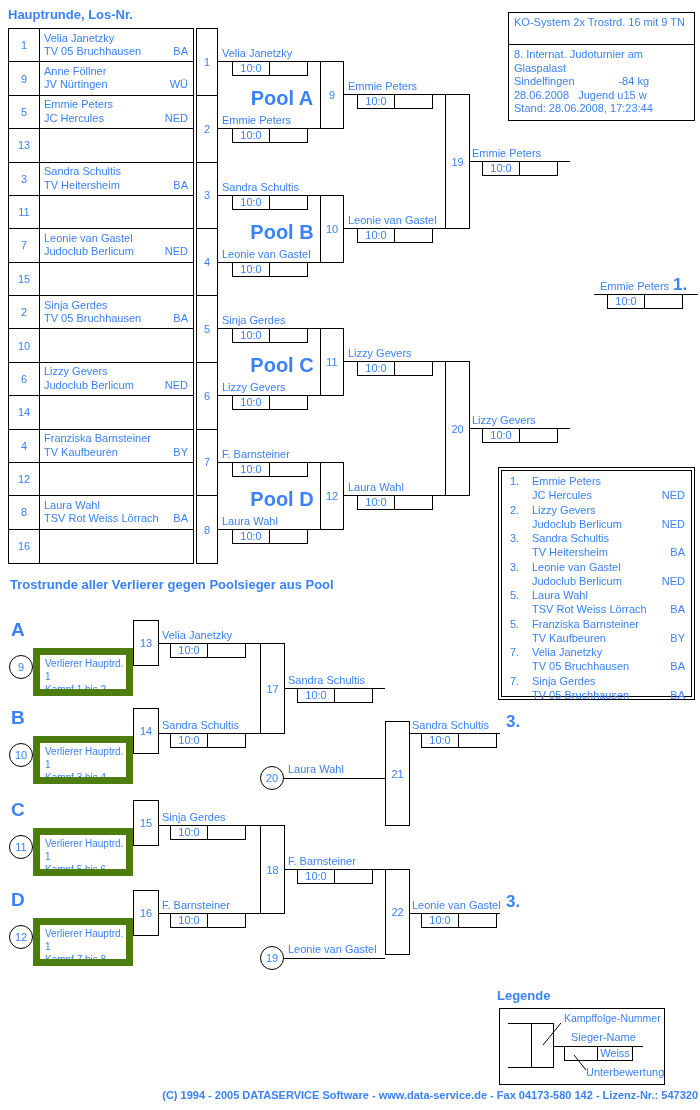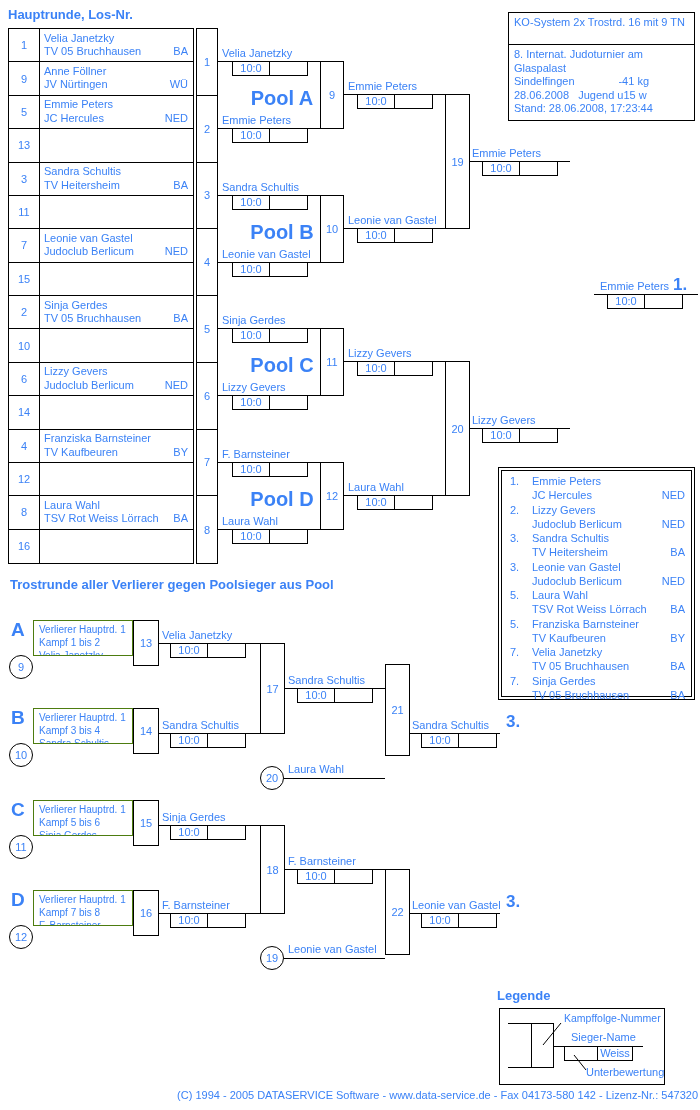--- a/index.html
+++ b/index.html
@@ -35,54 +35,54 @@
               font-size:11px;line-height:13px;text-align:center;}
   .score span + span{border-left:none;}
   .mb{position:absolute;border:1px solid #000;box-sizing:border-box;background:#fff;
       display:flex;align-items:center;justify-content:center;font-size:11px;}
   .pool-label{position:absolute;left:220px;width:124px;text-align:center;font-size:20px;font-weight:bold;white-space:nowrap;}
   .big-place{position:absolute;font-size:17px;font-weight:bold;white-space:nowrap;}
 
   
   .rep-header{position:absolute;left:10px;top:577px;font-size:13px;font-weight:bold;white-space:nowrap;}
   .gletter{position:absolute;left:11px;font-size:19px;font-weight:bold;}
-  .gbox{position:absolute;left:33px;width:100px;height:36px;border:1px solid #4d7c0f;box-sizing:border-box;
-        font-size:10px;line-height:13px;padding:2px 0 0 5px;overflow:hidden;background:#fff;}
+  .gbox{position:absolute;left:33px;width:100px;height:48px;border:7px solid #4d7c0f;box-sizing:border-box;
+        font-size:10px;line-height:13px;padding:2px 0 0 5px;overflow:hidden;background:#fff;margin-top:28px;}
   .circle{position:absolute;width:24px;height:24px;border:1px solid #000;border-radius:50%;box-sizing:border-box;
           background:#fff;display:flex;align-items:center;justify-content:center;font-size:11px;}
 
   
   .pbox{position:absolute;left:498px;top:467px;width:197px;height:233px;border:1px solid #000;box-sizing:border-box;}
   .pbox-inner{position:absolute;left:2px;top:2px;right:2px;bottom:2px;border:1px solid #000;padding-top:3px;box-sizing:border-box;}
   .prow{height:28.5px;display:flex;font-size:11px;line-height:14px;overflow:hidden;}
   .prank{width:30px;padding-left:8px;box-sizing:border-box;}
   .pdetail{flex:1;padding-right:6px;}
   .pclub{display:flex;justify-content:space-between;}
 
   
   .legend-title{position:absolute;left:497px;top:988px;font-size:13px;font-weight:bold;}
   .legendbox{position:absolute;left:499px;top:1008px;width:166px;height:77px;border:1px solid #000;box-sizing:border-box;background:#fff;}
   .leg-label{position:absolute;font-size:11px;white-space:nowrap;}
 
-  .footer{position:absolute;left:0;top:1089px;width:698px;text-align:right;font-size:11px;white-space:nowrap;}
+  .footer{position:absolute;left:0;top:1089px;width:698px;text-align:right;font-size:11px;white-space:nowrap;font-weight:bold;}
 </style>
 </head>
 <body>
 
 <div class="page">
 
   <div class="title">Hauptrunde, Los-Nr.</div>
 
   <div class="infobox">
     <div class="sec1">KO-System 2x Trostrd. 16 mit 9 TN</div>
     <div class="sec2">
       <div>8. Internat. Judoturnier am Glaspalast</div>
       <div class="iline">
         <span>Sindelfingen</span>
-        <span class="right">-41 kg</span>
+        <span class="right">-84 kg</span>
       </div>
       <div class="iline">28.06.2008   Jugend u15 w</div>
       <div>Stand: 28.06.2008, 17:23:44</div>
     </div>
   </div>
 
   <div class="mtable">
     <div class="trow">
         <div class="tpos">1</div>
         <div class="tdetail">
@@ -406,21 +406,21 @@
   <div class="name" style="left:288px;top:674px">Sandra Schultis</div>
   <div class="score" style="left:297px;top:688px">
       <span>10:0</span>
       <span></span>
     </div>
 
   <div class="hl" style="left:284px;top:778px;width:101px"></div>
   <div class="circle" style="left:260px;top:766px">20</div>
   <div class="name" style="left:288px;top:763px">Laura Wahl</div>
 
-  <div class="mb" style="left:385px;top:664px;width:25px;height:92px">21</div>
+  <div class="mb" style="left:385px;top:721px;width:25px;height:105px">21</div>
   <div class="hl" style="left:409px;top:733px;width:91px"></div>
   <div class="name" style="left:412px;top:719px">Sandra Schultis</div>
   <div class="big-place" style="left:506px;top:712px">3.</div>
   <div class="score" style="left:421px;top:733px">
       <span>10:0</span>
       <span></span>
     </div>
 
   <div class="gletter" style="top:799px">C</div>
   <div class="gbox" style="top:800px">

